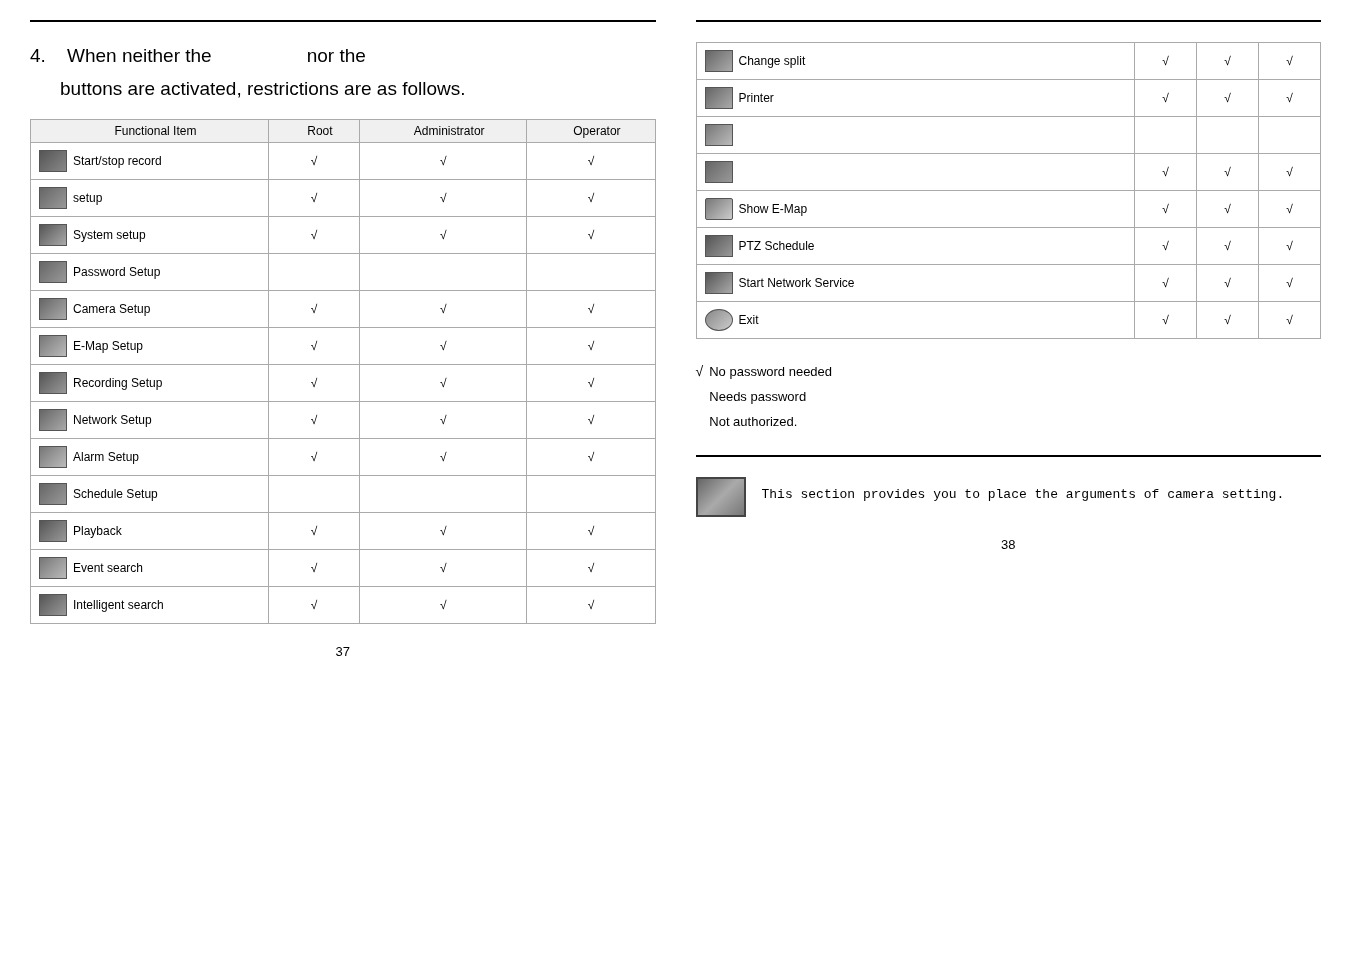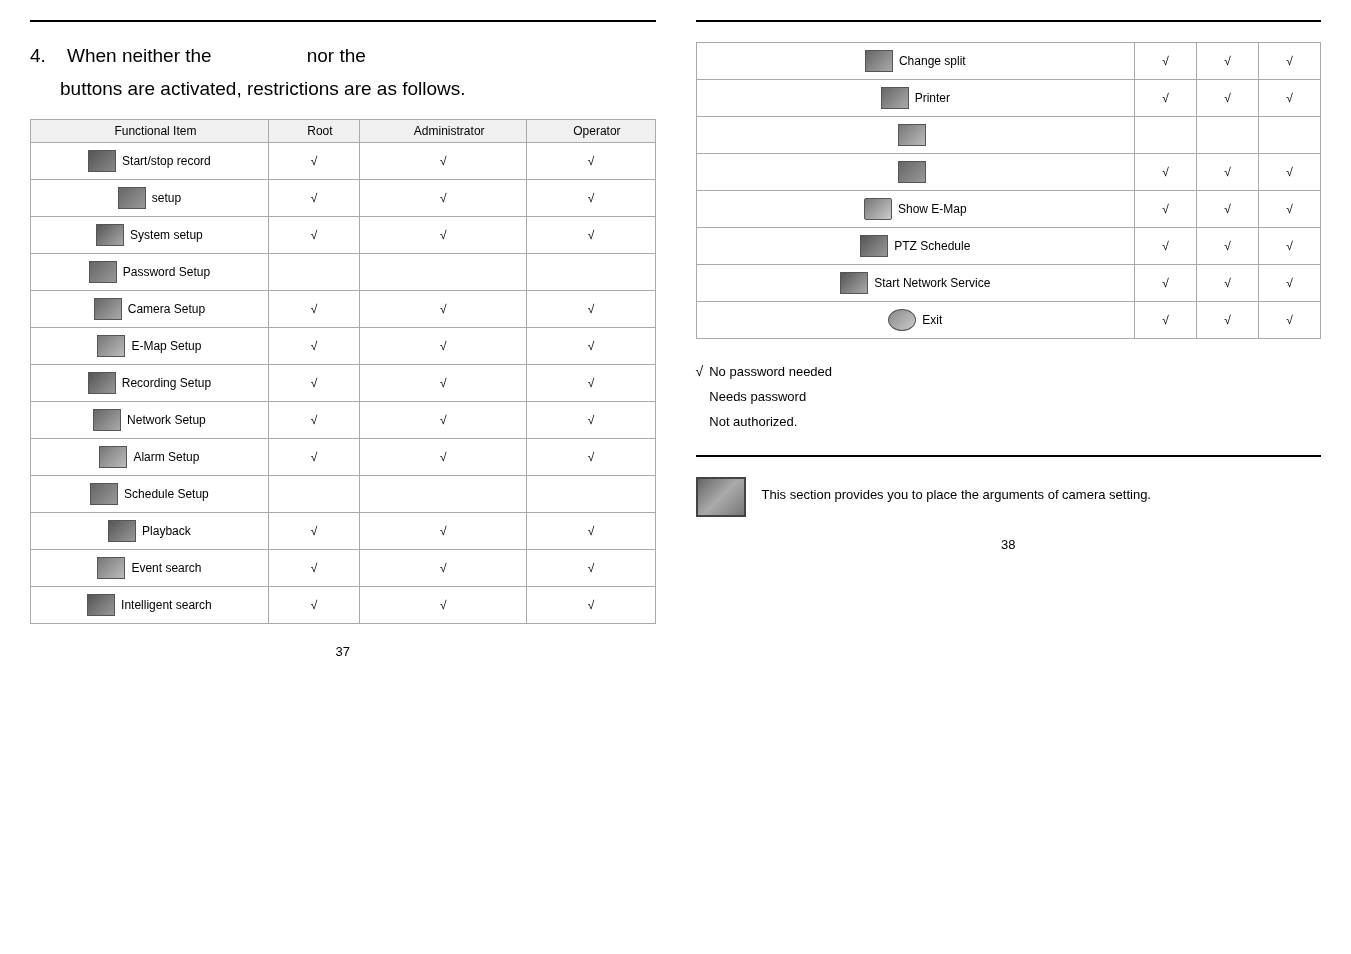--- a/index.html
+++ b/index.html
@@ -51,21 +51,20 @@
     th {
       background: #f0f0f0;
       font-weight: normal;
       padding-left: 20px;
     }
     .item-cell {
       display: flex;
       align-items: center;
       gap: 6px;
       min-height: 28px;
-      justify-content: center;
     }
     .icon-box {
       width: 28px;
       height: 22px;
       background: #888;
       display: inline-block;
       flex-shrink: 0;
       border: 1px solid #555;
       position: relative;
       overflow: hidden;
@@ -99,20 +98,21 @@
       width: 50px;
       height: 40px;
       background: #888;
       border: 2px solid #555;
       flex-shrink: 0;
     }
     .camera-desc {
       font-size: 13px;
       line-height: 1.5;
       padding-top: 8px;
+      font-family: Liberation Mono, monospace;
     }
   </style>
 </head>
 <body>
 
 <div class="page">
 
   <div class="left-column">
     <div class="intro-text">
       <div class="step">

